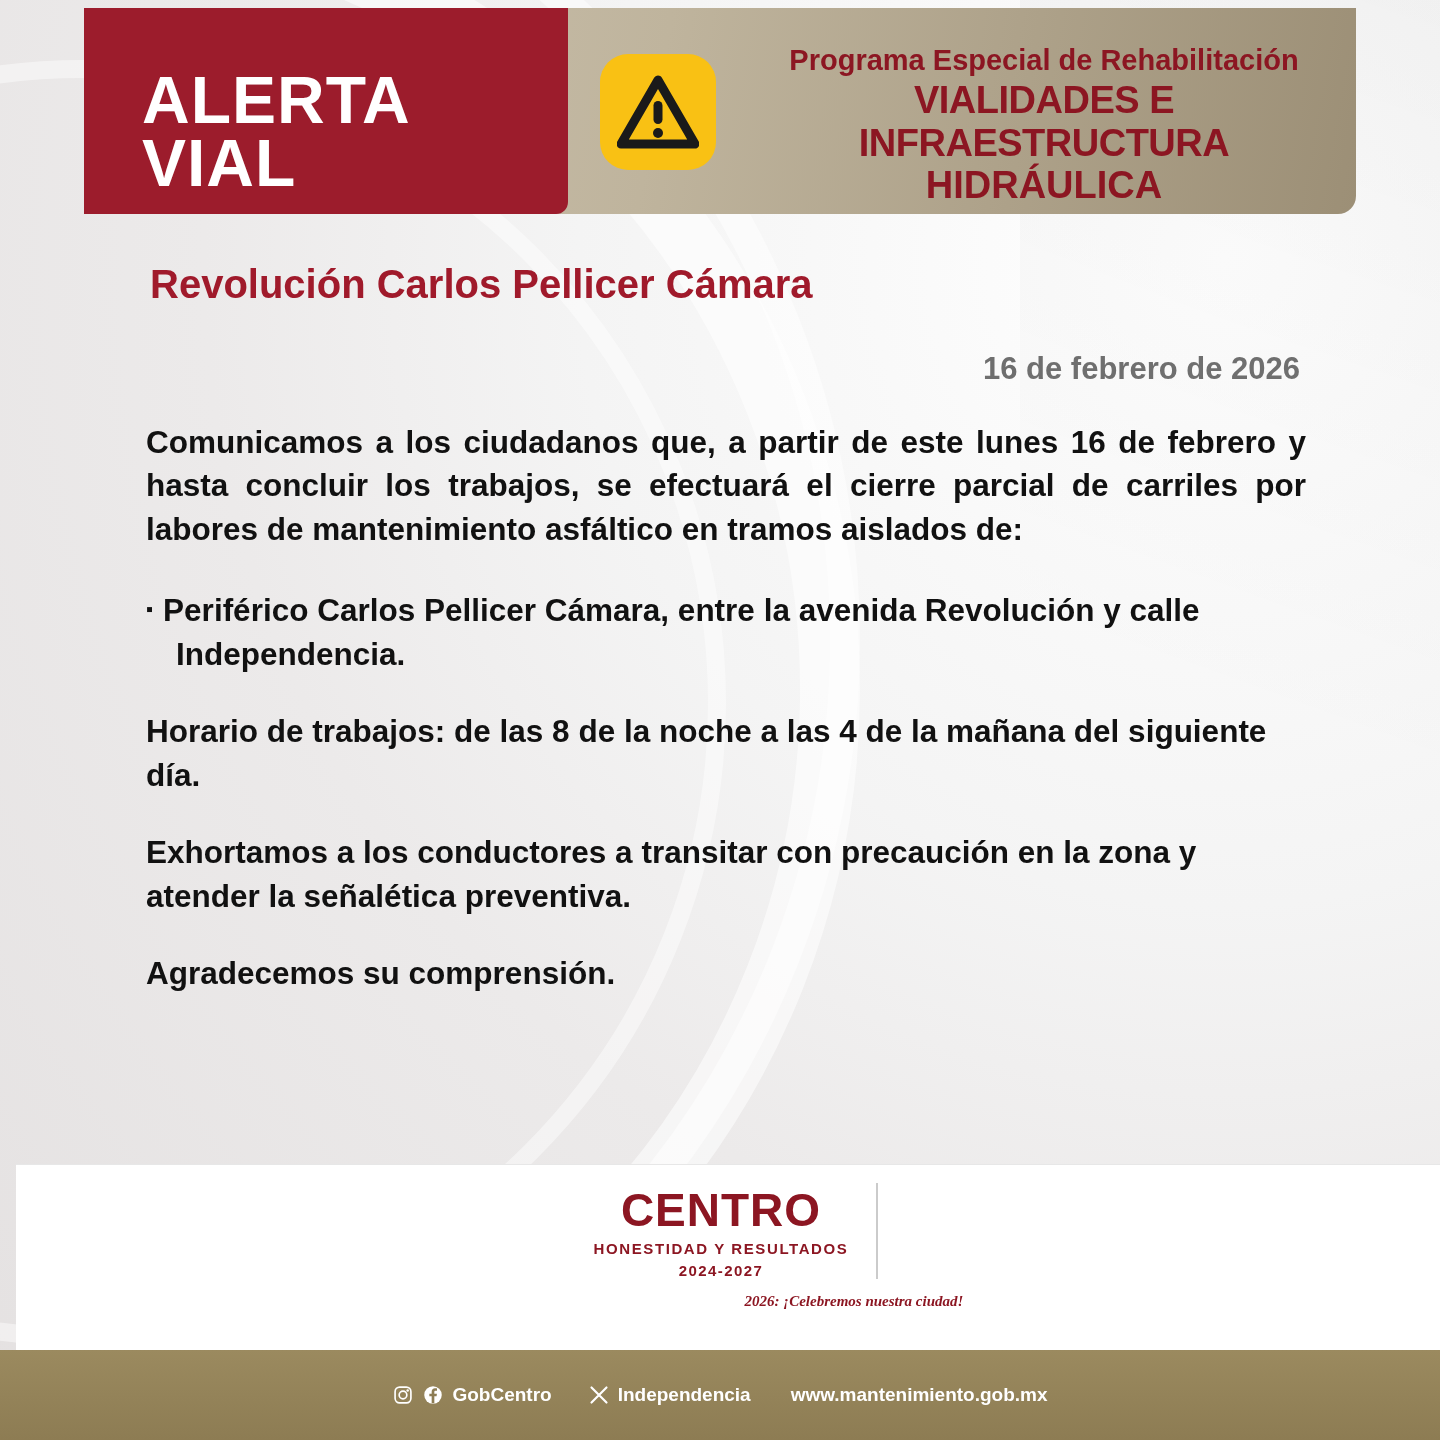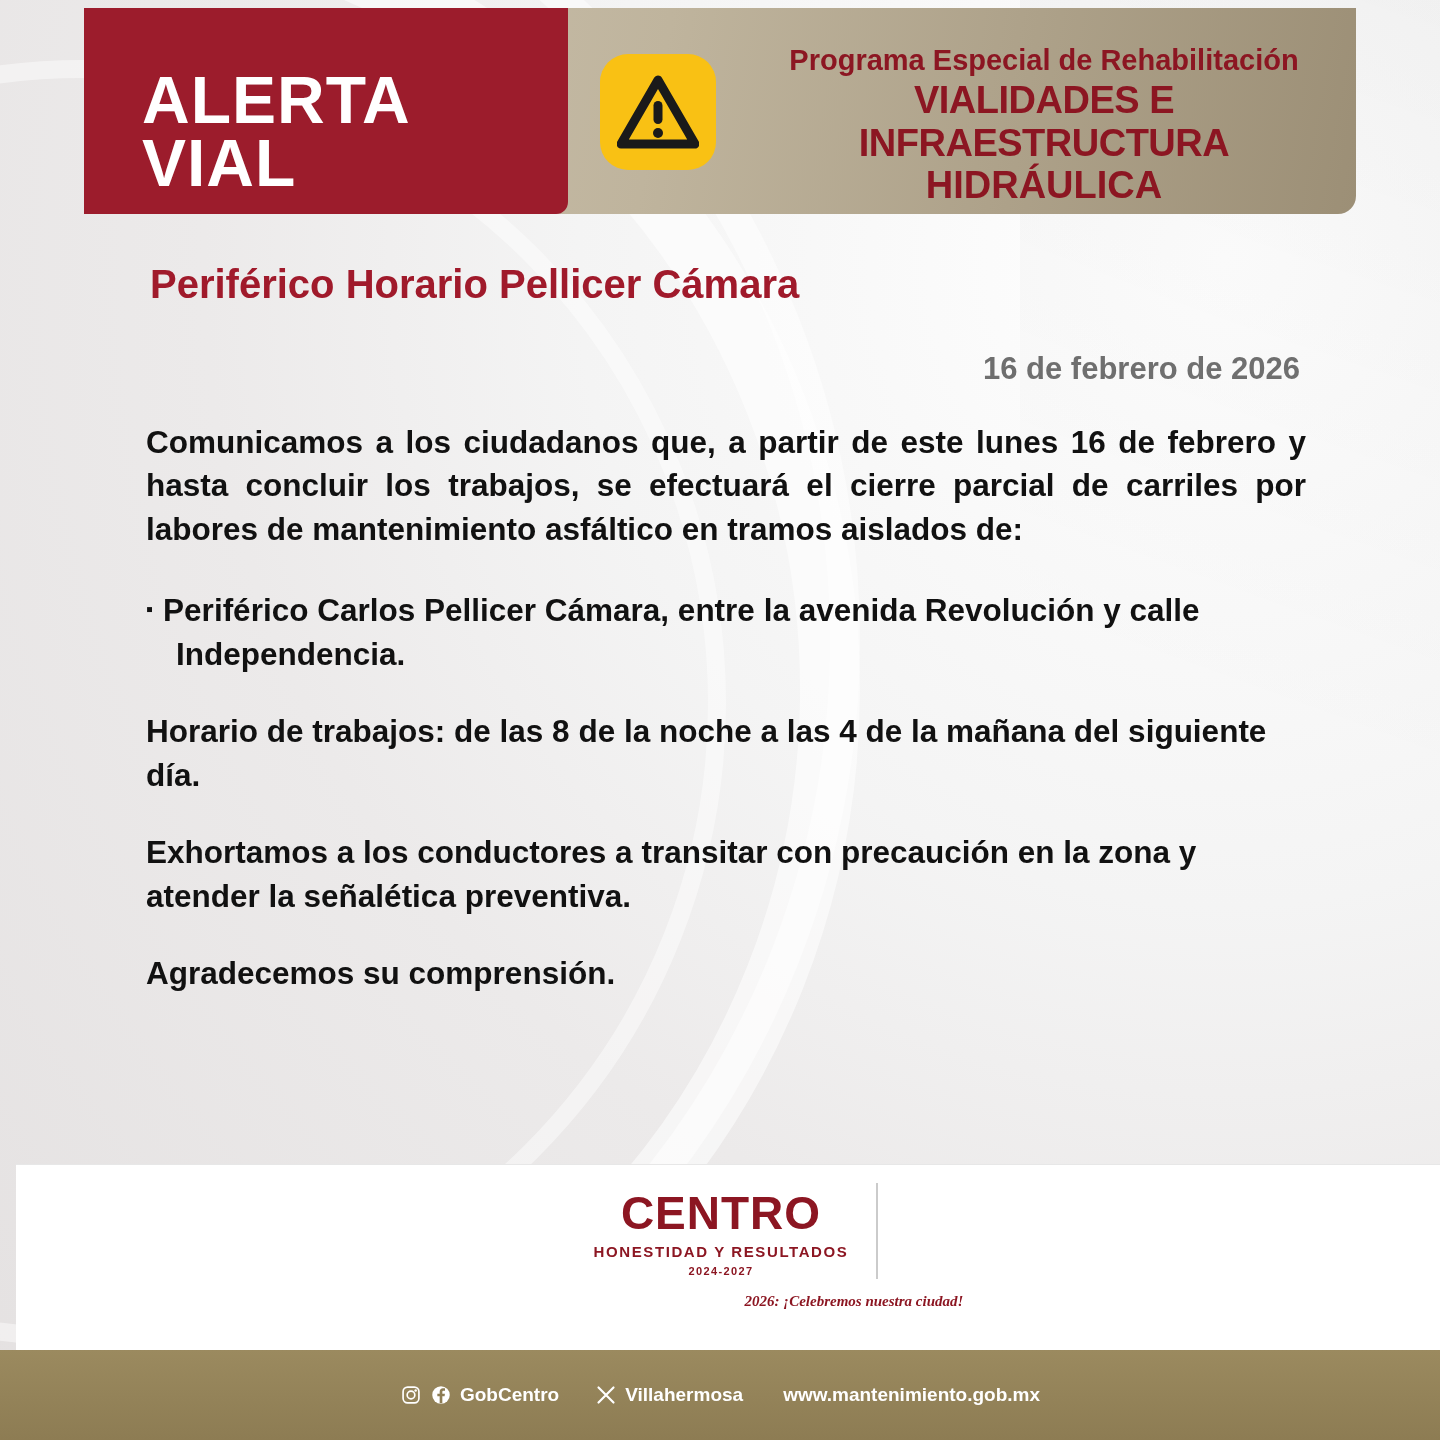--- a/index.html
+++ b/index.html
@@ -187,21 +187,21 @@
     font-weight: bold;
     letter-spacing: 1px;
   }
   .centro-sub {
     font-size: 15px;
     font-weight: bold;
     letter-spacing: 1.6px;
     margin-top: 3px;
   }
   .centro-years {
-    font-size: 11px;
+    font-size: 15px;
     font-weight: bold;
     letter-spacing: 1.4px;
     margin-top: 5px;
   }
   .divider-v {
     width: 2px;
     height: 96px;
     background: #cbcbcb;
   }
   .anniv {
@@ -290,21 +290,21 @@
     </div>
 
     <div class="header-titles">
       <div class="ht-1">Programa Especial de Rehabilitación</div>
       <div class="ht-2">VIALIDADES E INFRAESTRUCTURA</div>
       <div class="ht-3">HIDRÁULICA</div>
     </div>
   </div>
 
   <div class="content">
-    <h1 class="street-title">Periférico Horario Pellicer Cámara</h1>
+    <h1 class="street-title">Revolución Carlos Pellicer Cámara</h1>
 
     <div class="date">16 de febrero de 2026</div>
 
     <p class="body-text">Comunicamos a los ciudadanos que, a partir de este lunes 16 de febrero y hasta concluir los trabajos, se efectuará el cierre parcial de carriles por labores de mantenimiento asfáltico en tramos aislados de:</p>
 
     <p class="bullet-line">
       <span class="bullet-sq">▪</span><span>Periférico Carlos Pellicer Cámara, entre la avenida Revolución y calle Independencia.</span>
     </p>
 
     <p class="body-text nojust">Horario de trabajos: de las 8 de la noche a las 4 de la mañana del siguiente día.</p>
@@ -345,19 +345,19 @@
       </span>
       <span>GobCentro</span>
     </div>
 
     <div class="social">
       <span class="sicon">
         <svg width="20" height="20" viewBox="0 0 24 24" aria-hidden="true">
           <path d="M3 3 L21 21 M21 3 L3 21" stroke="#ffffff" stroke-width="2.6" stroke-linecap="round"></path>
         </svg>
       </span>
-      <span>Villahermosa</span>
+      <span>Independencia</span>
     </div>
 
     <div class="site">www.mantenimiento.gob.mx</div>
   </div>
 
 </div>
 
 </body></html>

